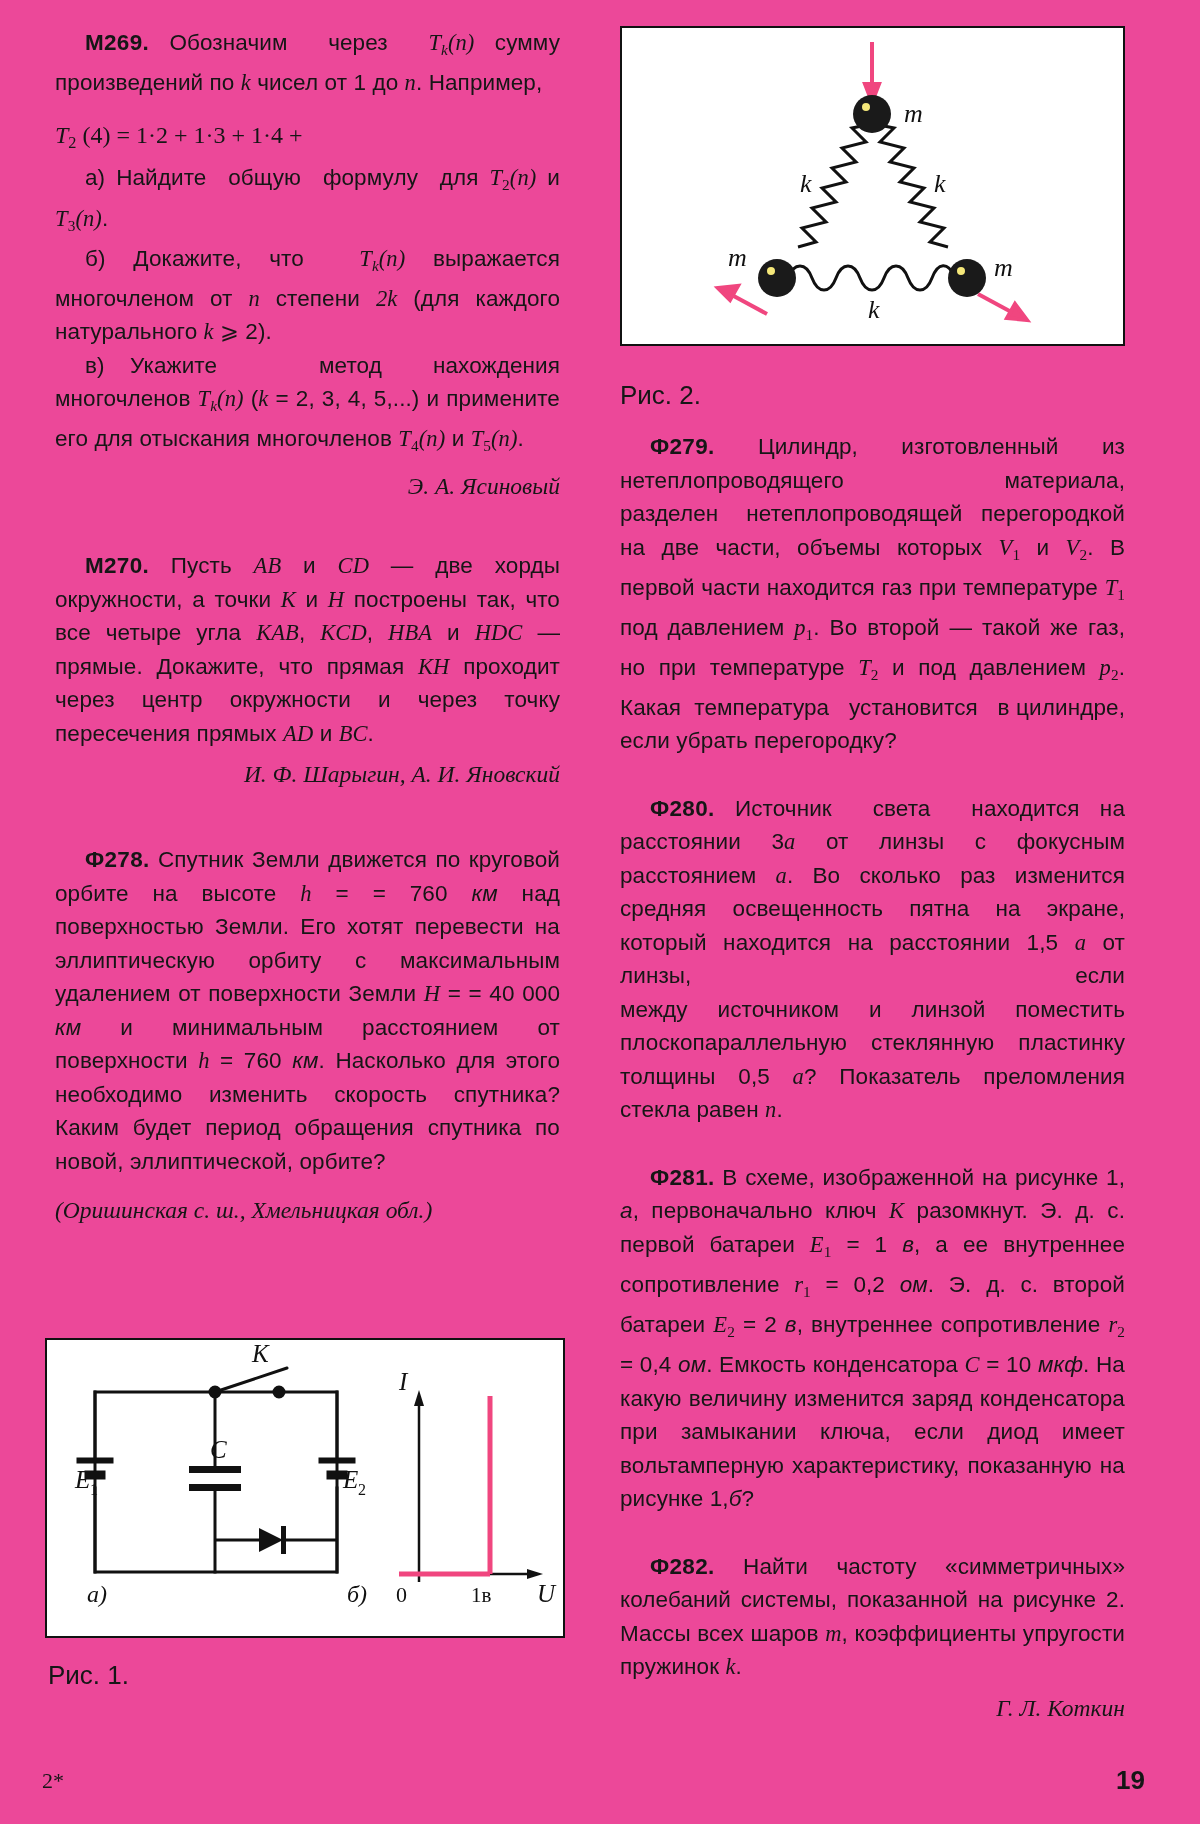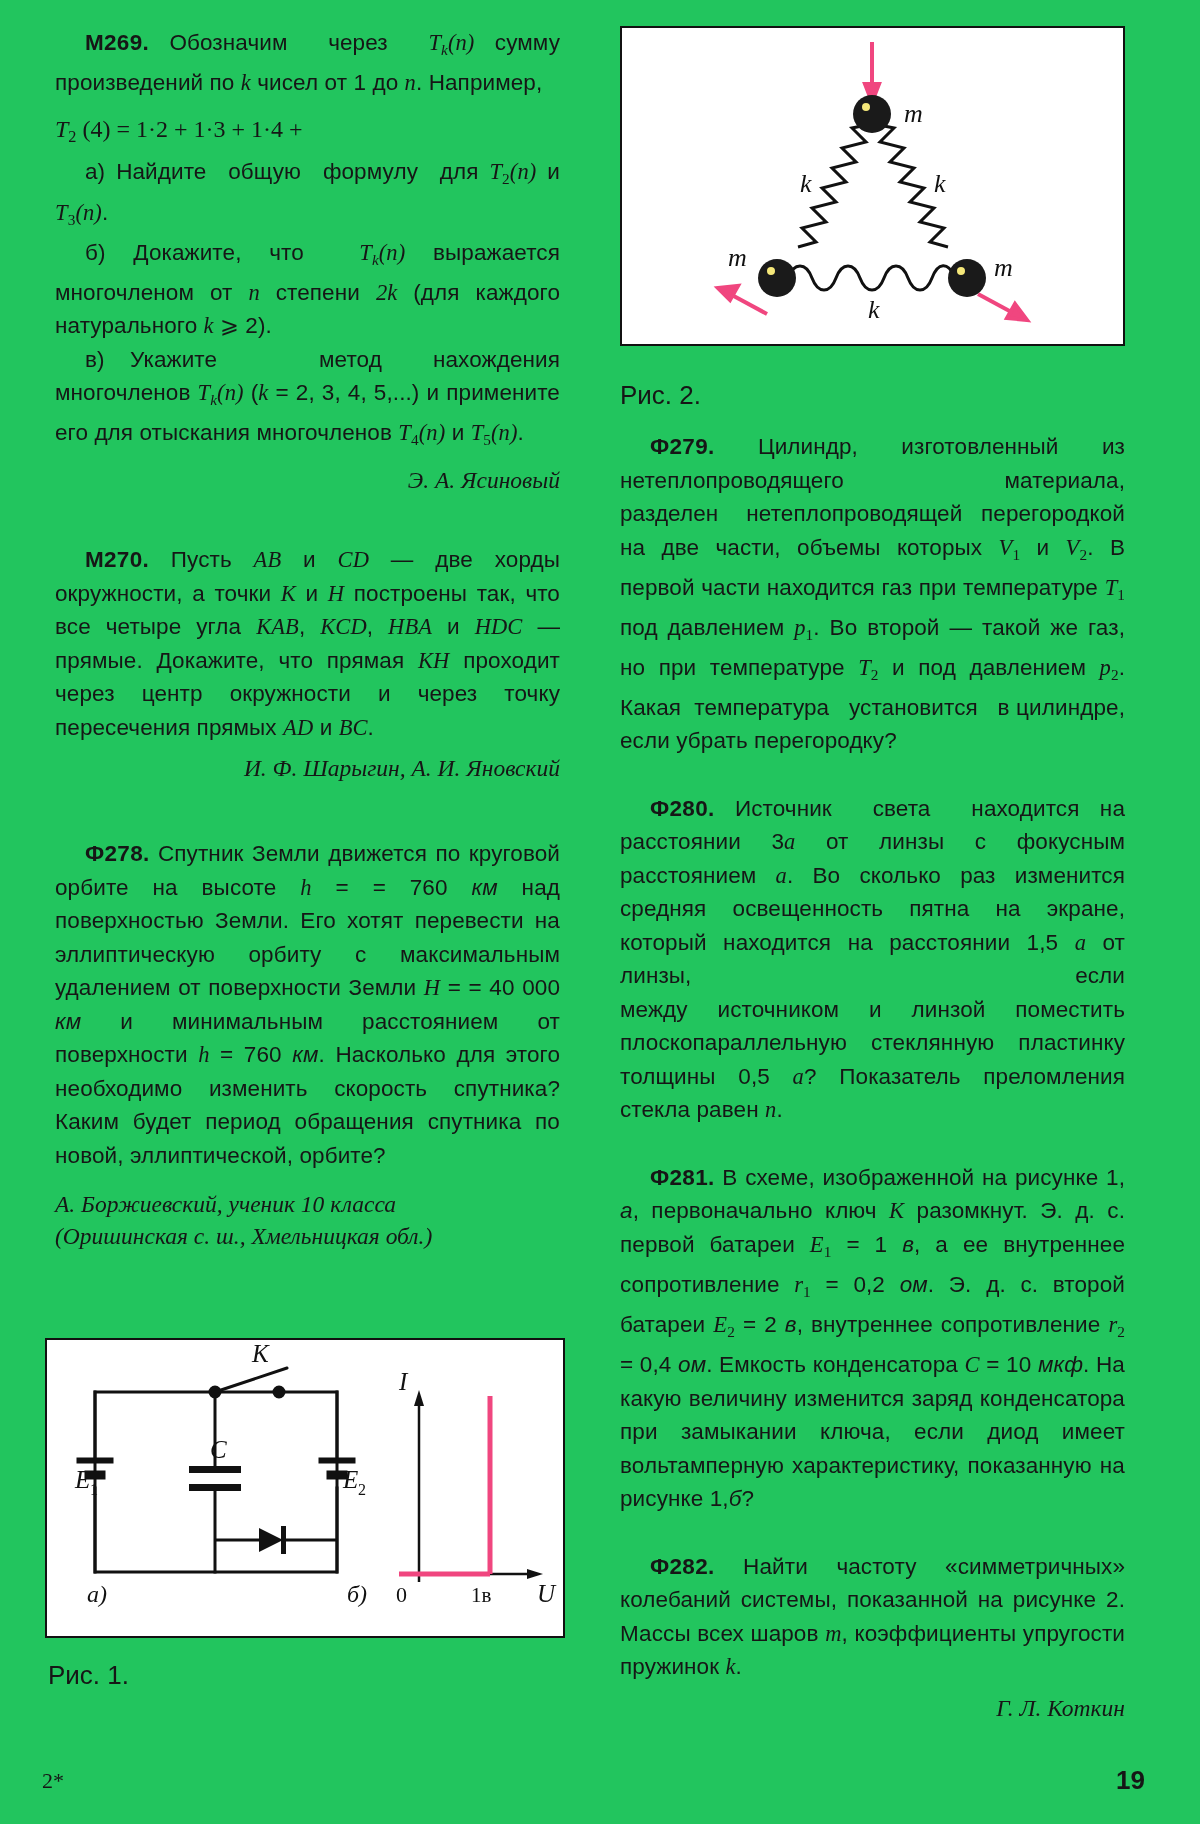--- a/index.html
+++ b/index.html
@@ -13,21 +13,21 @@
     position: relative;
     font-family: "Liberation Serif", serif;
     color: #161616;
     overflow: hidden;
   }
   .page {
     position: absolute;
     left: 0; top: 0;
     width: 1200px;
     height: 1824px;
-    background: #22c55e;
+    background: #ec4899;
   }
   .col {
     position: absolute;
     top: 26px;
     width: 505px;
   }
   .col-left { left: 55px; }
   .col-right { left: 620px; }
 
   p {
@@ -54,21 +54,21 @@
     line-height: 33.5px;
   }
   i, .it { font-style: italic; }
   .math {
     font-family: "Liberation Serif", serif;
     font-style: italic;
   }
   .formula {
     font-size: 24px;
     line-height: 34px;
-    margin: 12px 0 2px 0;
+    margin: 18px 0 2px 0;
     text-align: left;
     font-family: "Liberation Serif", serif;
   }
   .formula.r { text-align: right; padding-right: 18px;}
   .sub {
     font-size: 0.68em;
     vertical-align: -0.3em;
     font-style: italic;
   }
   .sub-n { font-style: normal; }
@@ -190,21 +190,20 @@
 
     <div class="prob">
       <p class="sans indent">
         <span class="lbl">Ф278.</span>
         Спутник Земли движется по круговой орбите на высоте <span class="math">h</span> =
         = 760 <i>км</i> над поверхностью Земли. Его хотят перевести на эллиптическую орбиту с максимальным удалением от поверхности Земли <span class="math">H</span> =
         = 40 000 <i>км</i> и минимальным расстоянием от поверхности <span class="math">h</span> = 760 <i>км</i>.
         Насколько для этого необходимо изменить скорость спутника? Каким будет период обращения спутника по новой, эллиптической, орбите?
       </p>
       <div class="gap-s"></div>
-      <div class="author-l">А. Боржиевский, ученик 10 класса</div>
       <div class="author-l">(Оришинская с. ш., Хмельницкая обл.)</div>
     </div>
   </div>
 
   <div class="fig1-box">
     <svg width="516" height="296" viewBox="0 0 516 296">
 
       <g stroke="#111" stroke-width="3" fill="none" stroke-linecap="square">
 
         <path d="M 48 52 L 290 52 L 290 232 L 48 232 Z"></path>

